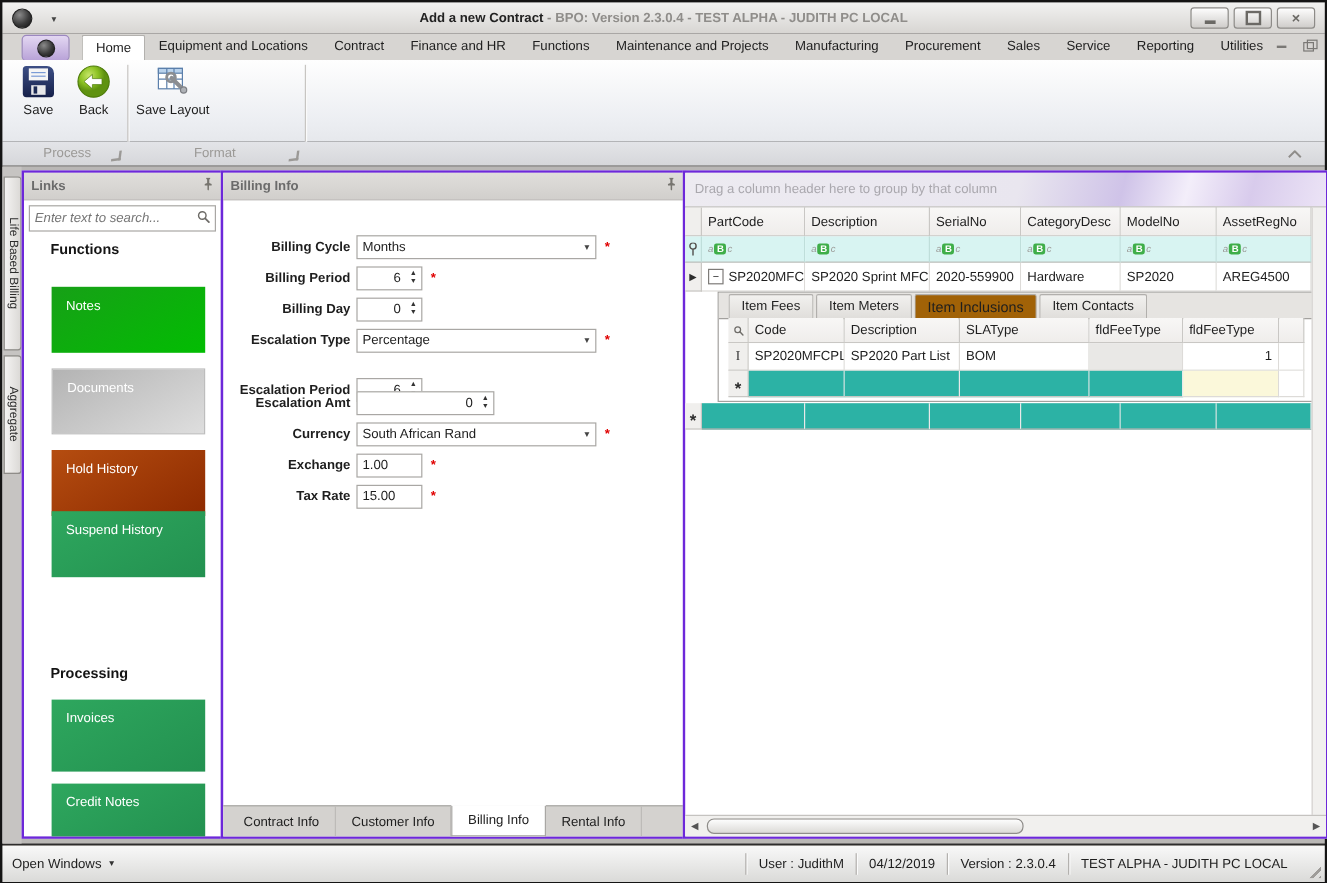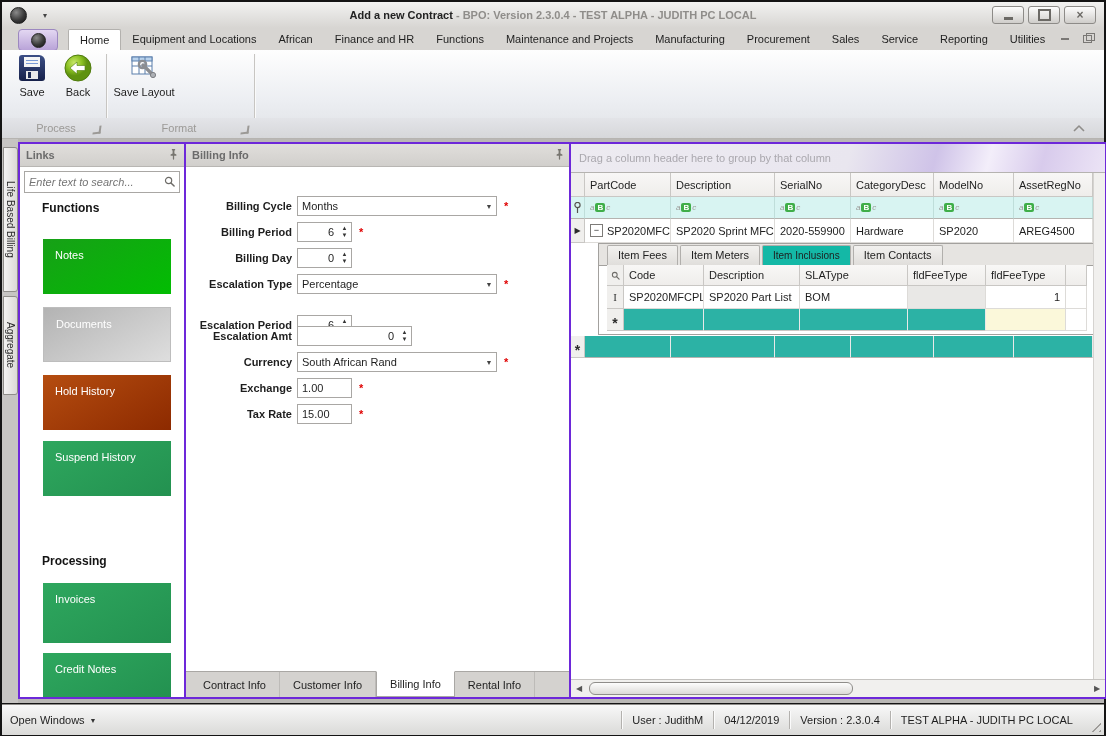--- a/index.html
+++ b/index.html
@@ -143,21 +143,21 @@
   .pinrow svg{display:block;}
   .ibeam::before{content:"I";font-family:"Liberation Serif",serif;font-size:11px;color:#333;}
   .newstar::before{content:"*";font-size:14px;font-weight:bold;color:#2c2c2c;line-height:6px;margin-top:6px;display:block;}
 
   
   .detail{position:absolute;left:27px;top:99px;width:499px;height:92px;background:#fff;
           border:1px solid #a3a19e;box-sizing:border-box;}
   .dtabs{height:21px;background:#e6e4e1;display:flex;align-items:flex-end;padding-left:8px;border-bottom:1px solid #a3a19e;}
   .dtab{padding:0 10px;line-height:19px;border:1px solid #b1afac;border-bottom:none;background:linear-gradient(#f2f1ef,#e0dedb);
         margin-right:2px;border-radius:2px 2px 0 0;color:#1e1e1e;cursor:default;white-space:nowrap;}
-  .dtab.active{background:#14b8a6;line-height:20px;margin-bottom:-1px;font-size:10px;}
+  .dtab.active{background:#a16207;line-height:20px;margin-bottom:-1px;font-size:12px;}
   .igrid{position:absolute;left:8px;top:21px;}
   .irow{display:flex;}
   .icell{box-sizing:border-box;border-right:1px solid #c9c7c4;border-bottom:1px solid #c9c7c4;
          padding:0 5px;height:21px;display:flex;align-items:center;white-space:nowrap;overflow:hidden;}
   .ihead{background:linear-gradient(#f8f7f6,#efedeb);}
   .iind{width:17px;background:#f0efed;justify-content:center;padding:0;}
   .ic0{width:80px}.ic1{width:96px}.ic2{width:108px}.ic3{width:78px}.ic4{width:80px}.ic5{width:21px}
   .idata{background:#fff;border-right:1px solid #dddbd8;border-bottom:1px solid #dddbd8;}
   .idis{background:#e9e8e6;}
   .iteal{background:#2cb2a5;border-right:1px solid #e9e9e9;}
@@ -209,21 +209,21 @@
     </div>
   </div>
 
   <div class="abs tabrow">
     <div class="appbtn">
         <span class="sphere"></span>
       </div>
     <div class="rtabs">
       <span class="rtab active">Home</span>
       <span class="rtab">Equipment and Locations</span>
-      <span class="rtab">African</span>
+      <span class="rtab">Contract</span>
       <span class="rtab">Finance and HR</span>
       <span class="rtab">Functions</span>
       <span class="rtab">Maintenance and Projects</span>
       <span class="rtab">Manufacturing</span>
       <span class="rtab">Procurement</span>
       <span class="rtab">Sales</span>
       <span class="rtab">Service</span>
       <span class="rtab">Reporting</span>
       <span class="rtab">Utilities</span>
     </div>
@@ -323,21 +323,21 @@
           <svg width="11" height="11" viewBox="0 0 12 12">
               <circle cx="5" cy="5" r="3.4" fill="none" stroke="#6e6c68" stroke-width="1.3"></circle>
               <line x1="7.6" y1="7.6" x2="11" y2="11" stroke="#6e6c68" stroke-width="1.6" stroke-linecap="round"></line>
             </svg>
         </span>
       </div>
       <div class="sechead" style="top:57px">Functions</div>
       <div class="linkbtn lb-green" style="top:95px;height:55px"><span>Notes</span></div>
       <div class="linkbtn lb-gray" style="top:163px;height:55px"><span>Documents</span></div>
       <div class="linkbtn lb-rust" style="top:231px;height:55px"><span>Hold History</span></div>
-      <div class="linkbtn lb-sea" style="top:297px;height:55px"><span>Suspend History</span></div>
+      <div class="linkbtn lb-sea" style="top:282px;height:55px"><span>Suspend History</span></div>
       <div class="sechead" style="top:410px">Processing</div>
       <div class="linkbtn lb-sea" style="top:439px;height:60px"><span>Invoices</span></div>
       <div class="linkbtn lb-sea" style="top:509px;height:44px"><span>Credit Notes</span></div>
     </div>
 
     <div class="panel" id="billingPanel">
       <div class="phead">
         <span>Billing Info</span>
         <span class="pin">
           <svg width="9" height="11" viewBox="0 0 10 12">

